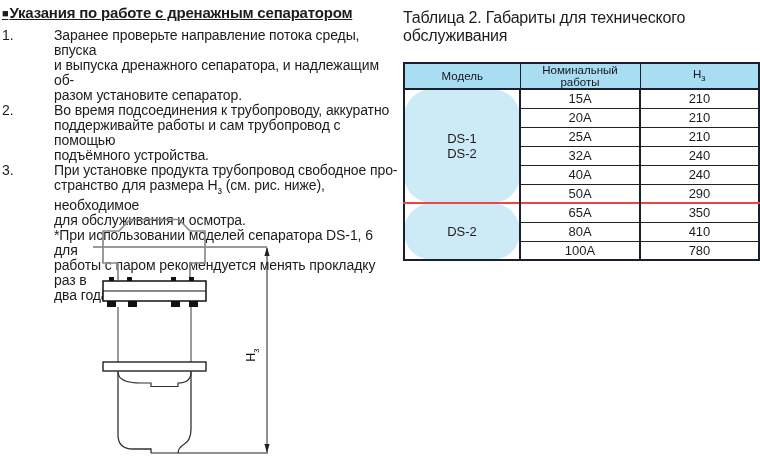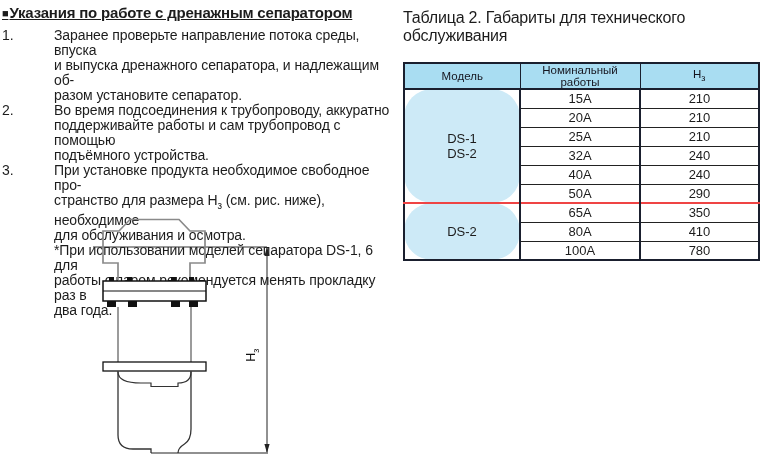--- a/index.html
+++ b/index.html
@@ -55,21 +55,21 @@
 разом установите сепаратор.</span>
     </div>
     <div class="num-item">
       <span class="num">2.</span>
       <span class="li-text">Во время подсоединения к трубопроводу, аккуратно
 поддерживайте работы и сам трубопровод с помощью
 подъёмного устройства.</span>
     </div>
     <div class="num-item">
       <span class="num">3.</span>
-      <span class="li-text"><span>При установке продукта необходимое свободное про-
+      <span class="li-text"><span>При установке продукта трубопровод свободное про-
 странство для размера Н</span><sub>з</sub><span> (см. рис. ниже), необходимое
 для обслуживания и осмотра.
 *При использовании моделей сепаратора DS-1, 6 для
 работы с паром рекомендуется менять прокладку раз в
 два года.</span></span>
     </div>
   </div>
 </div>
 
 <div class="diagram">

